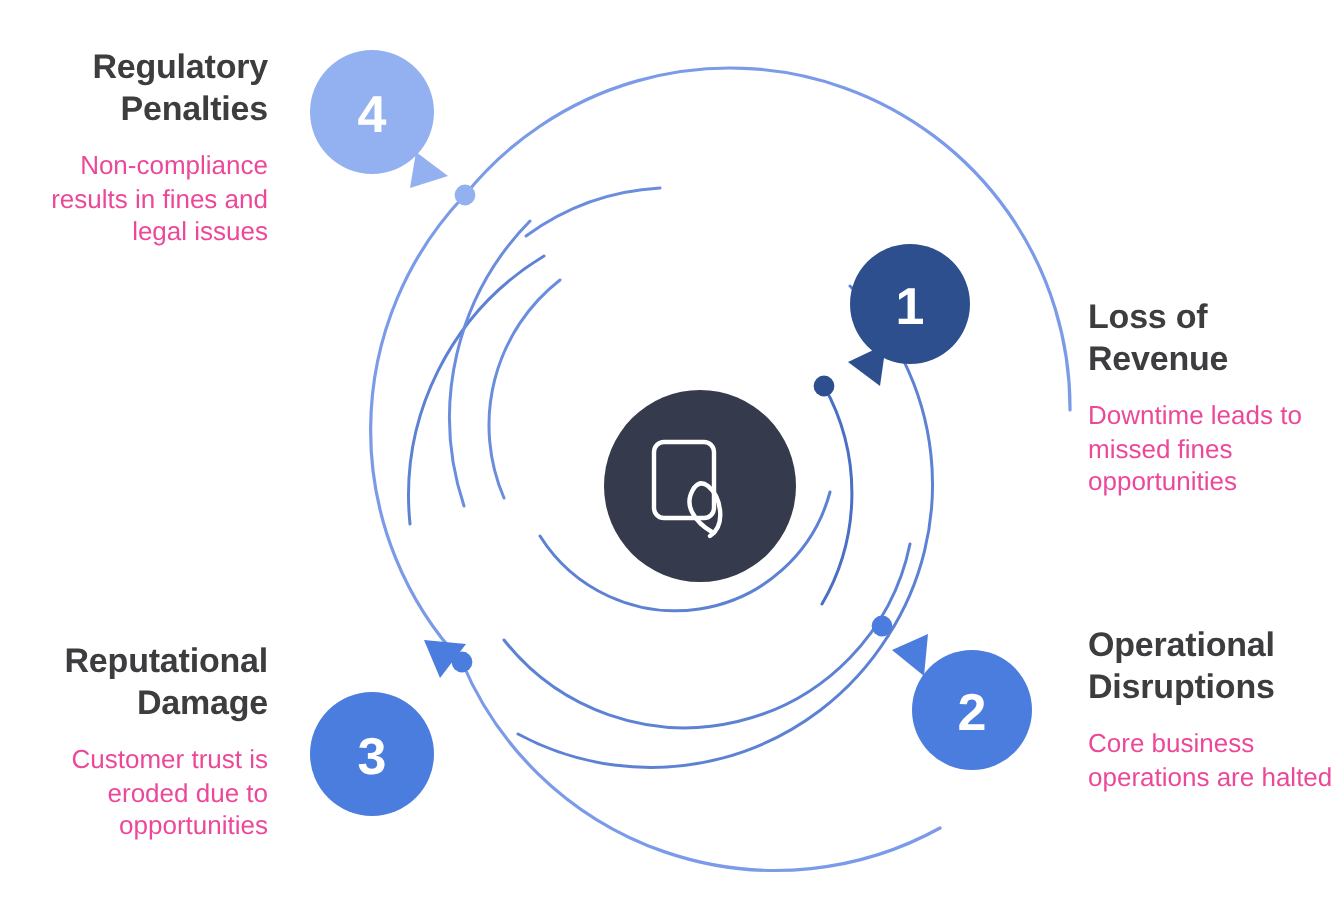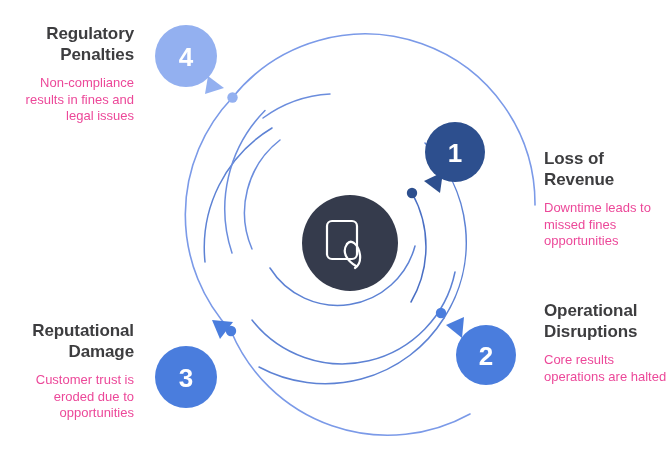--- a/index.html
+++ b/index.html
@@ -50,21 +50,21 @@
     color: #ec4899;
     margin: 0;
   }
 
   .align-right  { text-align: right; margin-top: 19px; }
   .align-left   { text-align: left;  }
 
   
   #text-regulatory  { left: 8px;   top: 4px;   width: 126px; }
   #text-revenue     { left: 544px; top: 100px;  width: 122px; margin-top: 48px; }
-  #text-operational { left: 544px; top: 300px; width: 124px; }
+  #text-operational { left: 544px; top: 312px; width: 124px; }
   #text-reputational{ left: 6px;   top: 301px; width: 128px; }
 
   
   .bubble-num {
     position: absolute;
     font-size: 26px;
     font-weight: bold;
     color: #ffffff;
     line-height: 1;
     transform: translate(-50%, -50%);
@@ -166,21 +166,21 @@
     <p class="item-desc">Non-compliance results in fines and legal issues</p>
   </div>
 
   <div class="item-text align-left" id="text-revenue">
     <p class="item-title">Loss of Revenue</p>
     <p class="item-desc">Downtime leads to missed fines opportunities</p>
   </div>
 
   <div class="item-text align-left" id="text-operational">
     <p class="item-title">Operational Disruptions</p>
-    <p class="item-desc">Core results operations are halted</p>
+    <p class="item-desc">Core business operations are halted</p>
   </div>
 
   <div class="item-text align-right" id="text-reputational">
     <p class="item-title">Reputational Damage</p>
     <p class="item-desc">Customer trust is eroded due to opportunities</p>
   </div>
 
 </div>
 
 </body></html>

